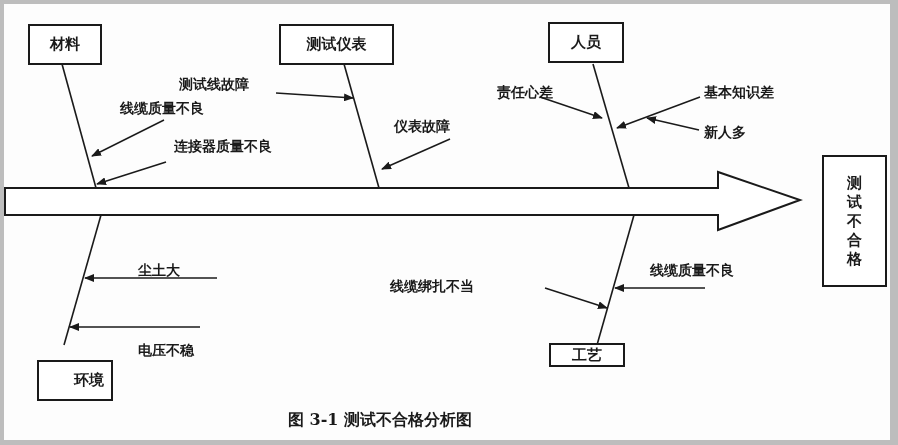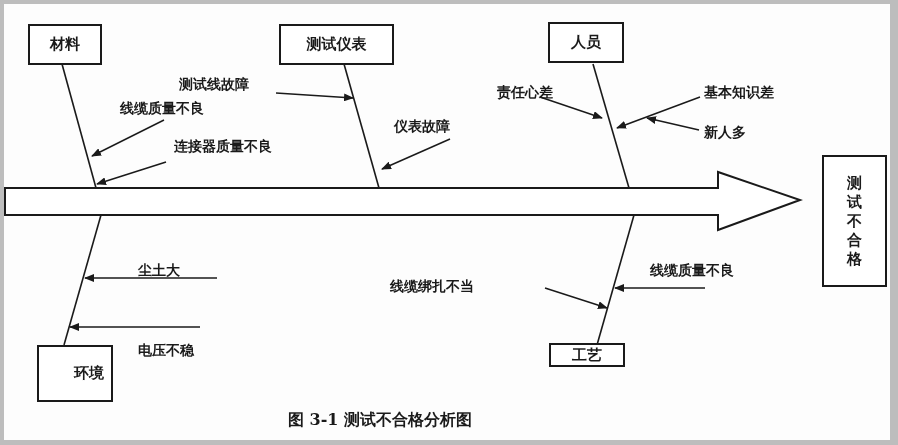--- a/index.html
+++ b/index.html
@@ -44,21 +44,21 @@
     <line x1="196" y1="323" x2="66" y2="323" stroke="#1a1a1a" stroke-width="1.5" marker-end="url(#ah)"></line>
 
     <line x1="630" y1="211" x2="593" y2="341" stroke="#1a1a1a" stroke-width="1.6"></line>
     <line x1="541" y1="284" x2="603" y2="304" stroke="#1a1a1a" stroke-width="1.5" marker-end="url(#ah)"></line>
     <line x1="701" y1="284" x2="611" y2="284" stroke="#1a1a1a" stroke-width="1.5" marker-end="url(#ah)"></line>
   </svg>
 
   <div class="box" style="left:24px;top:20px;width:74px;height:41px;">材料</div>
   <div class="box" style="left:275px;top:20px;width:115px;height:41px;">测试仪表</div>
   <div class="box" style="left:544px;top:18px;width:76px;height:41px;">人员</div>
-  <div class="box" style="left:33px;top:341px;width:76px;height:57px;padding-left:28px;">环境</div>
+  <div class="box" style="left:33px;top:356px;width:76px;height:41px;padding-left:28px;">环境</div>
   <div class="box" style="left:545px;top:339px;width:76px;height:24px;">工艺</div>
 
   <div class="box vbox" style="left:818px;top:151px;width:65px;height:132px;">
     <span>测</span>
     <span>试</span>
     <span>不</span>
     <span>合</span>
     <span>格</span>
   </div>
 

